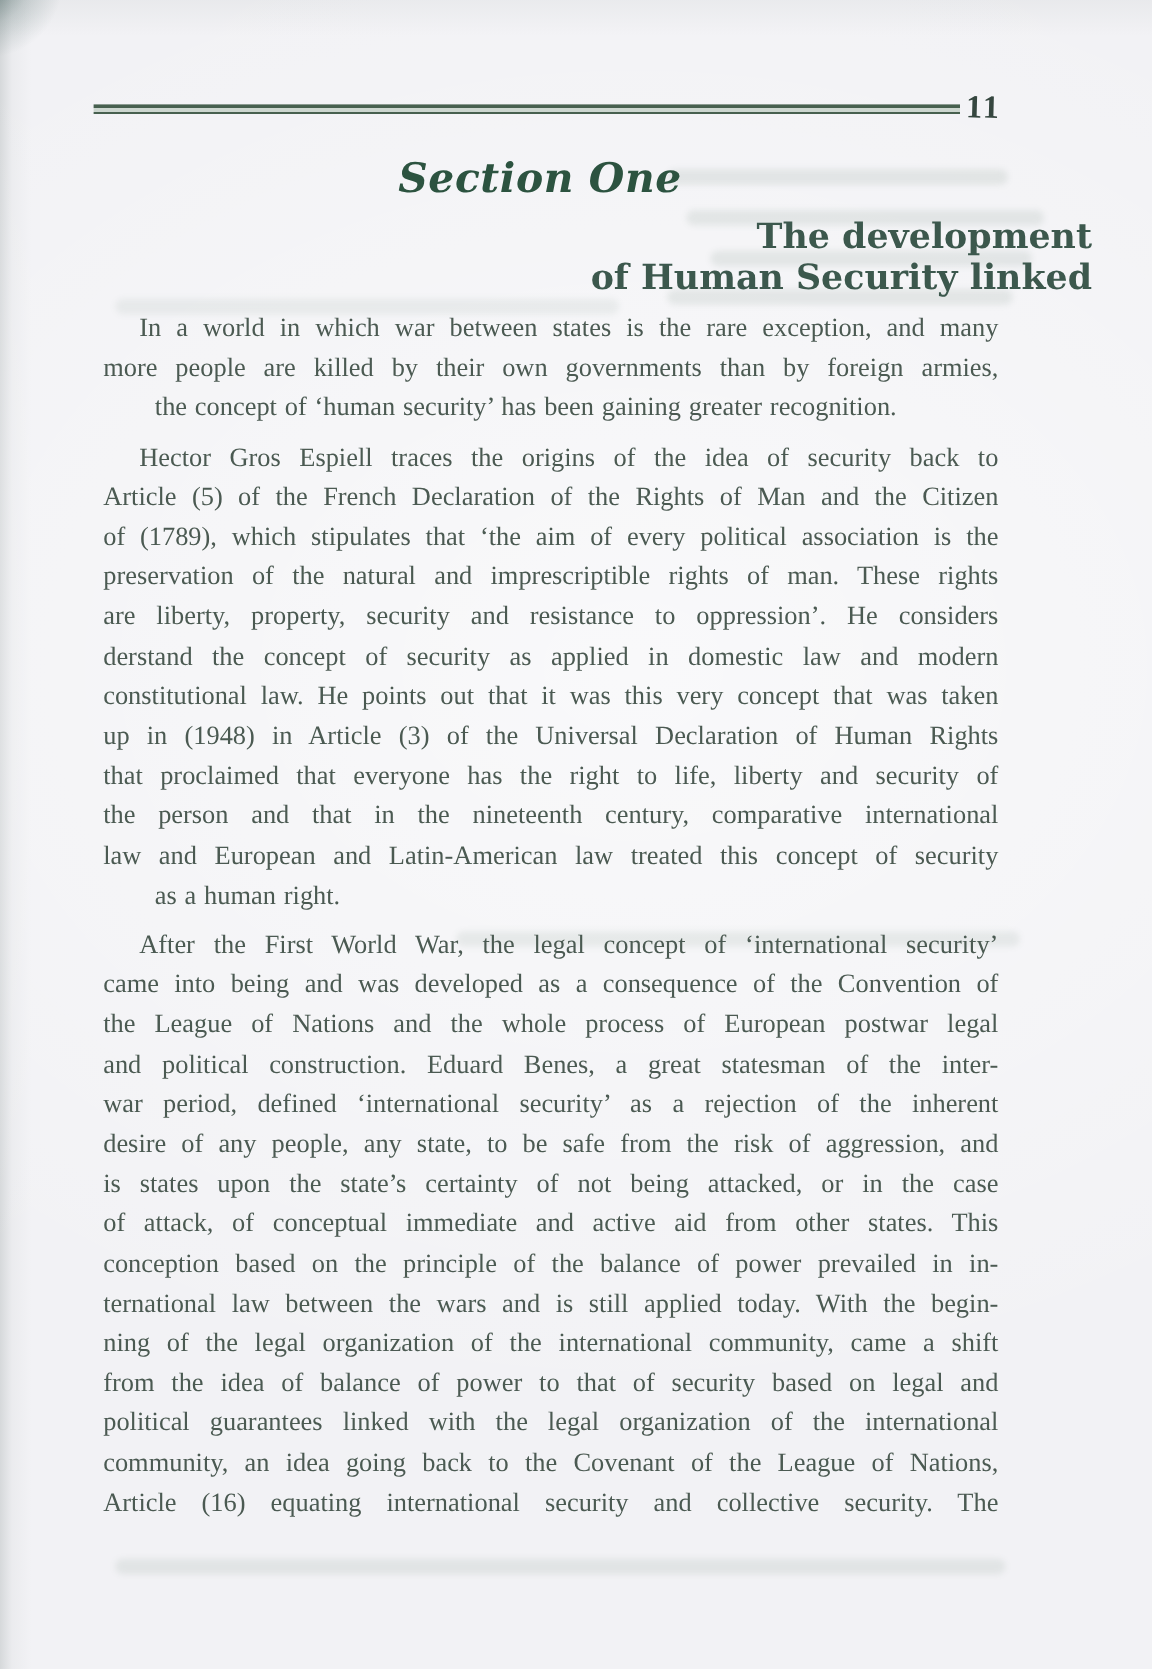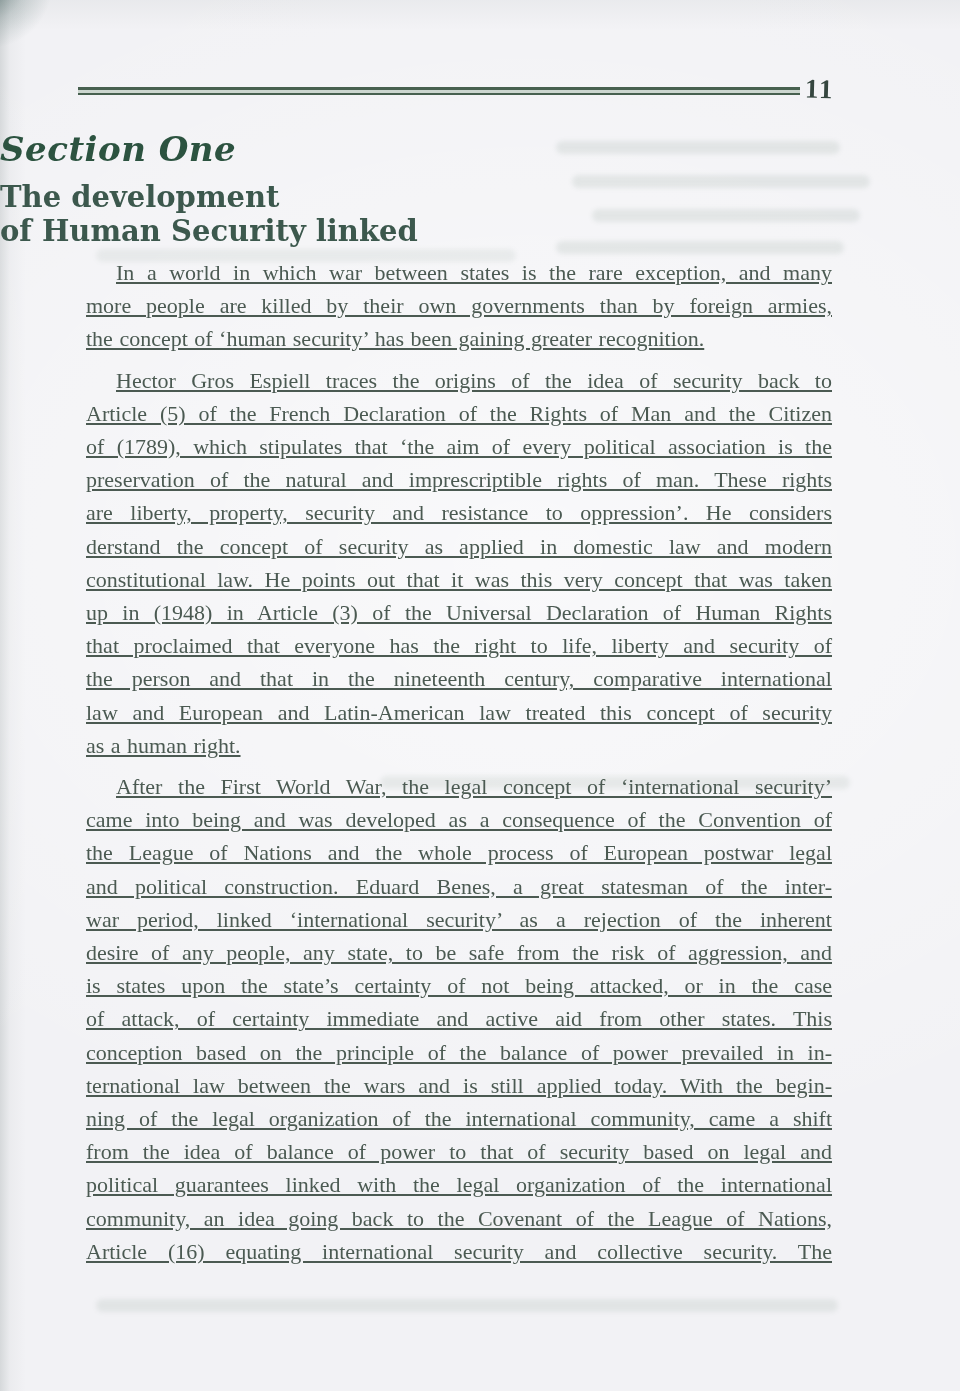--- a/index.html
+++ b/index.html
@@ -29,46 +29,46 @@
       #ccd6cf 3px, #ccd6cf 6px,
       var(--rule,#47604f) 6px, var(--rule,#47604f) 8px,
       rgba(71,96,79,0) 8px);
   }
   .pagenum{
     position:absolute;left:805px;top:74px;
     font-size:27px;font-weight:bold;color:var(--pagenum,#35463f);
     letter-spacing:2px;transform:rotate(1.5deg);
   }
   .section-label{
-    position:absolute;left:0;top:129px;width:900px;
+    position:absolute;left:0;top:129px;width:900px;text-align:center;
     font-family:"DejaVu Serif", serif;
     font-style:italic;font-weight:bold;font-size:34px;
     color:var(--heading,#2c5340);letter-spacing:0.5px;
   }
   .title{
-    position:absolute;left:0;top:180px;width:910px;text-align:left;
+    position:absolute;left:0;top:180px;width:910px;text-align:right;
     font-family:"DejaVu Serif", serif;
     font-weight:bold;font-size:29px;line-height:34px;
     color:var(--subheading,#3c584d);
   }
   .body-text{
     position:absolute;left:86px;top:256px;width:746px;
     font-size:22px;line-height:33.2px;
     color:var(--body_text,#4b5a52);
     word-spacing:1px;
   }
-  .para{margin:0 0 8px 0;text-decoration:underline;}
+  .para{margin:0 0 8px 0;}
   .para:last-child{margin-bottom:0;}
   .pline{
     text-align:justify;
     text-align-last:justify;
     white-space:normal;
   }
   .pline.first{text-indent:30px;}
-  .pline.lastleft{text-align-last:left;}
+  .pline.lastleft{text-align-last:left;margin-left:43px;}
   
   .ghost{
     position:absolute;height:13px;border-radius:7px;
     background:var(--ghost,#6a8274);
     opacity:0.13;filter:blur(2.5px);
     pointer-events:none;
   }
   .g1{left:556px;top:141px;width:284px;}
   .g2{left:572px;top:175px;width:298px;}
   .g3{left:592px;top:209px;width:268px;}
@@ -121,24 +121,24 @@
         <div class="pline">that proclaimed that everyone has the right to life, liberty and security of</div>
         <div class="pline">the person and that in the nineteenth century, comparative international</div>
         <div class="pline">law and European and Latin-American law treated this concept of security</div>
         <div class="pline lastleft">as a human right.</div>
       </div>
       <div class="para">
         <div class="pline first">After the First World War, the legal concept of ‘international security’</div>
         <div class="pline">came into being and was developed as a consequence of the Convention of</div>
         <div class="pline">the League of Nations and the whole process of European postwar legal</div>
         <div class="pline">and political construction. Eduard Benes, a great statesman of the inter-</div>
-        <div class="pline">war period, linked ‘international security’ as a rejection of the inherent</div>
+        <div class="pline">war period, defined ‘international security’ as a rejection of the inherent</div>
         <div class="pline">desire of any people, any state, to be safe from the risk of aggression, and</div>
         <div class="pline">is states upon the state’s certainty of not being attacked, or in the case</div>
-        <div class="pline">of attack, of certainty immediate and active aid from other states. This</div>
+        <div class="pline">of attack, of conceptual immediate and active aid from other states. This</div>
         <div class="pline">conception based on the principle of the balance of power prevailed in in-</div>
         <div class="pline">ternational law between the wars and is still applied today. With the begin-</div>
         <div class="pline">ning of the legal organization of the international community, came a shift</div>
         <div class="pline">from the idea of balance of power to that of security based on legal and</div>
         <div class="pline">political guarantees linked with the legal organization of the international</div>
         <div class="pline">community, an idea going back to the Covenant of the League of Nations,</div>
         <div class="pline">Article (16) equating international security and collective security. The</div>
       </div>
     </div>
 

